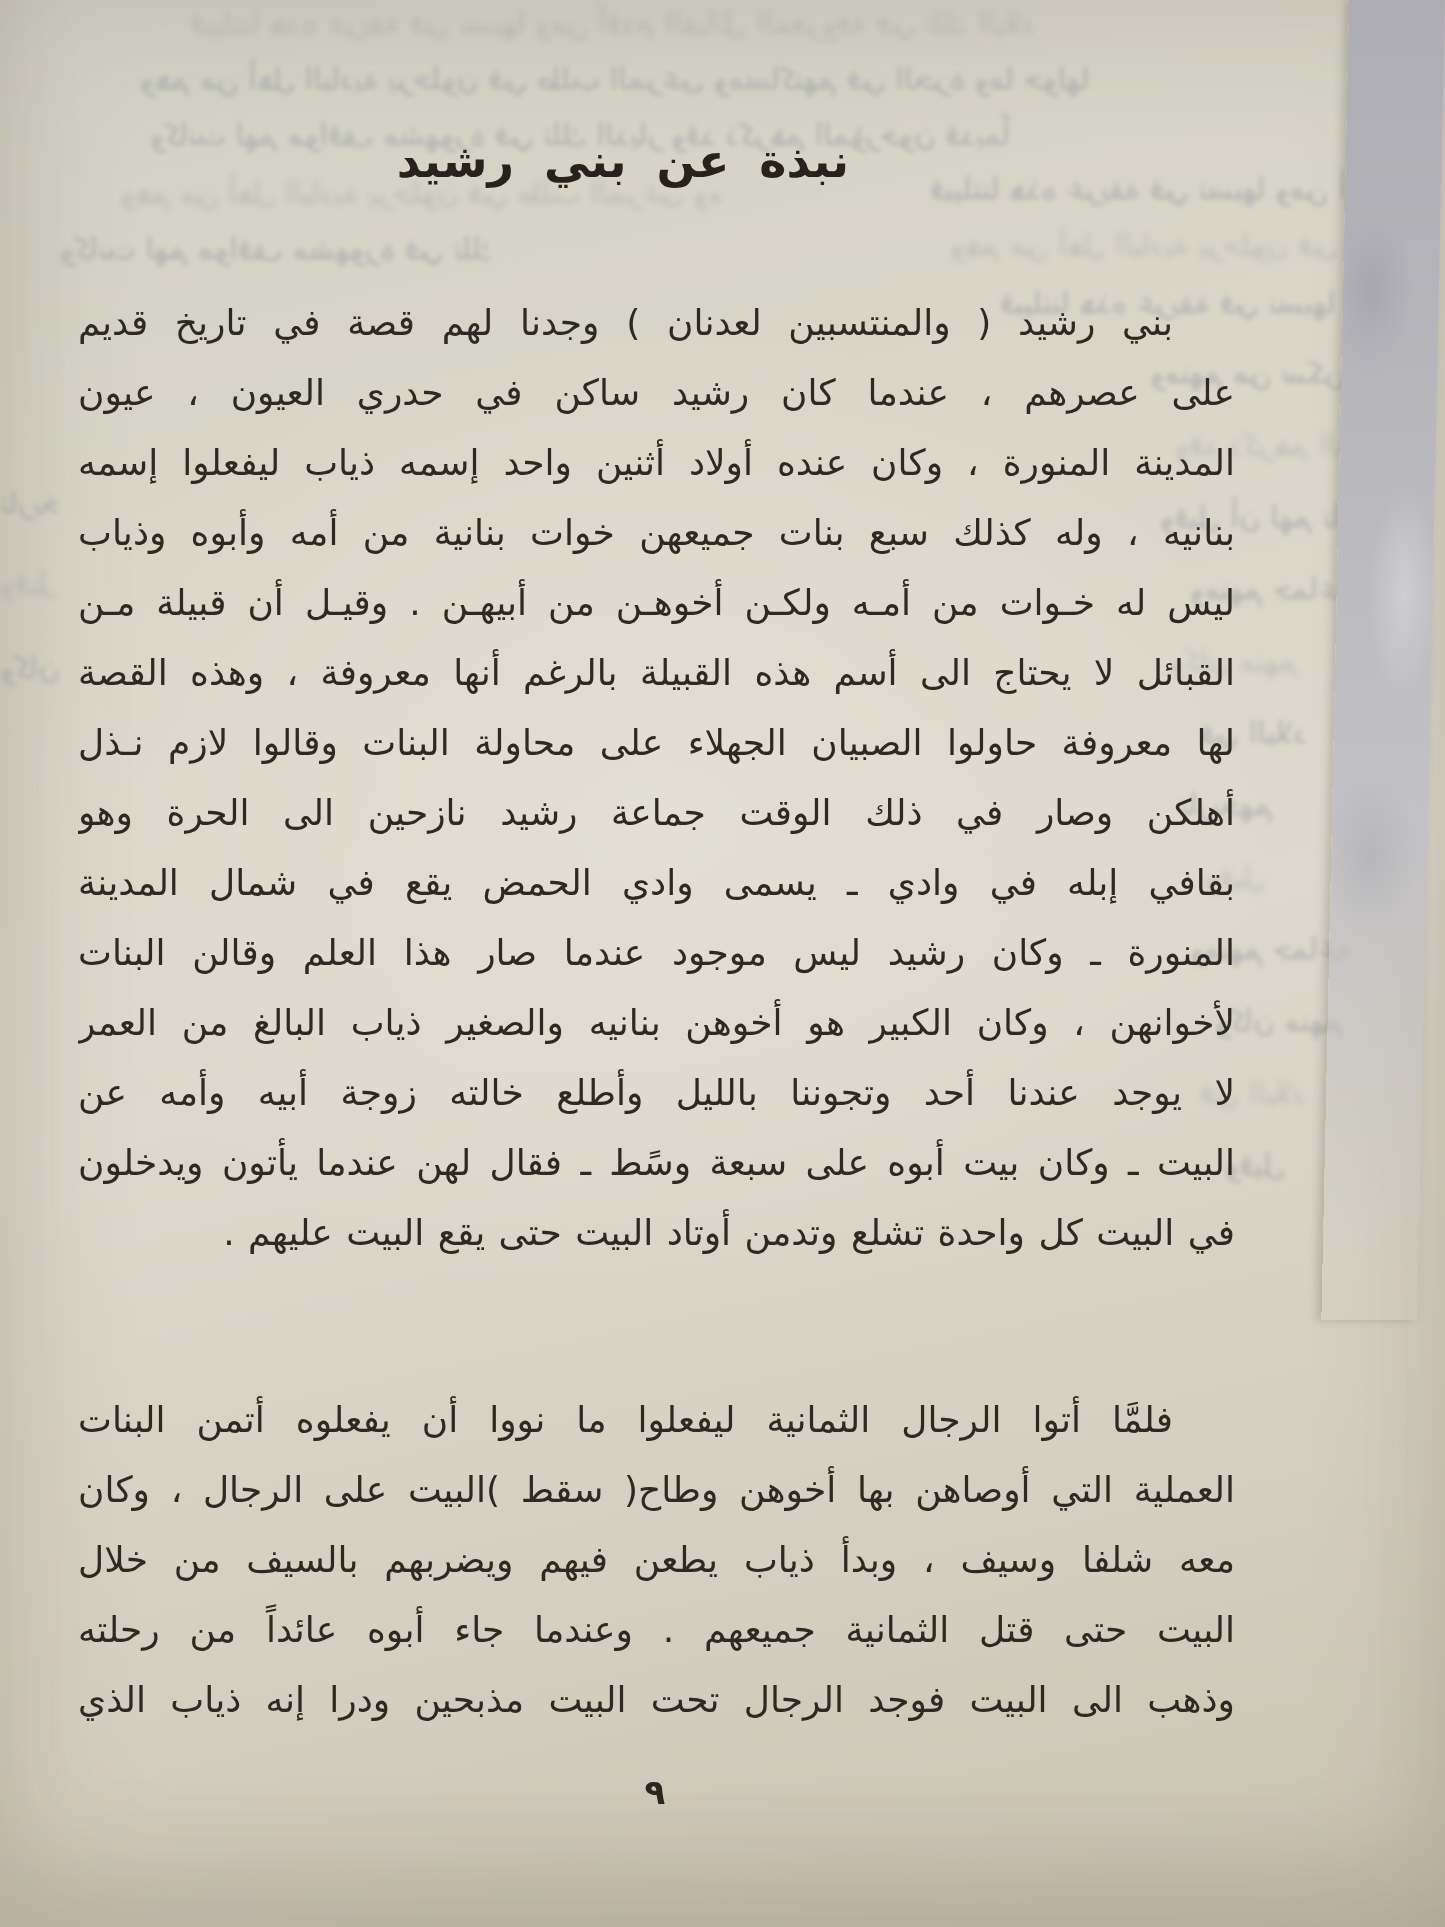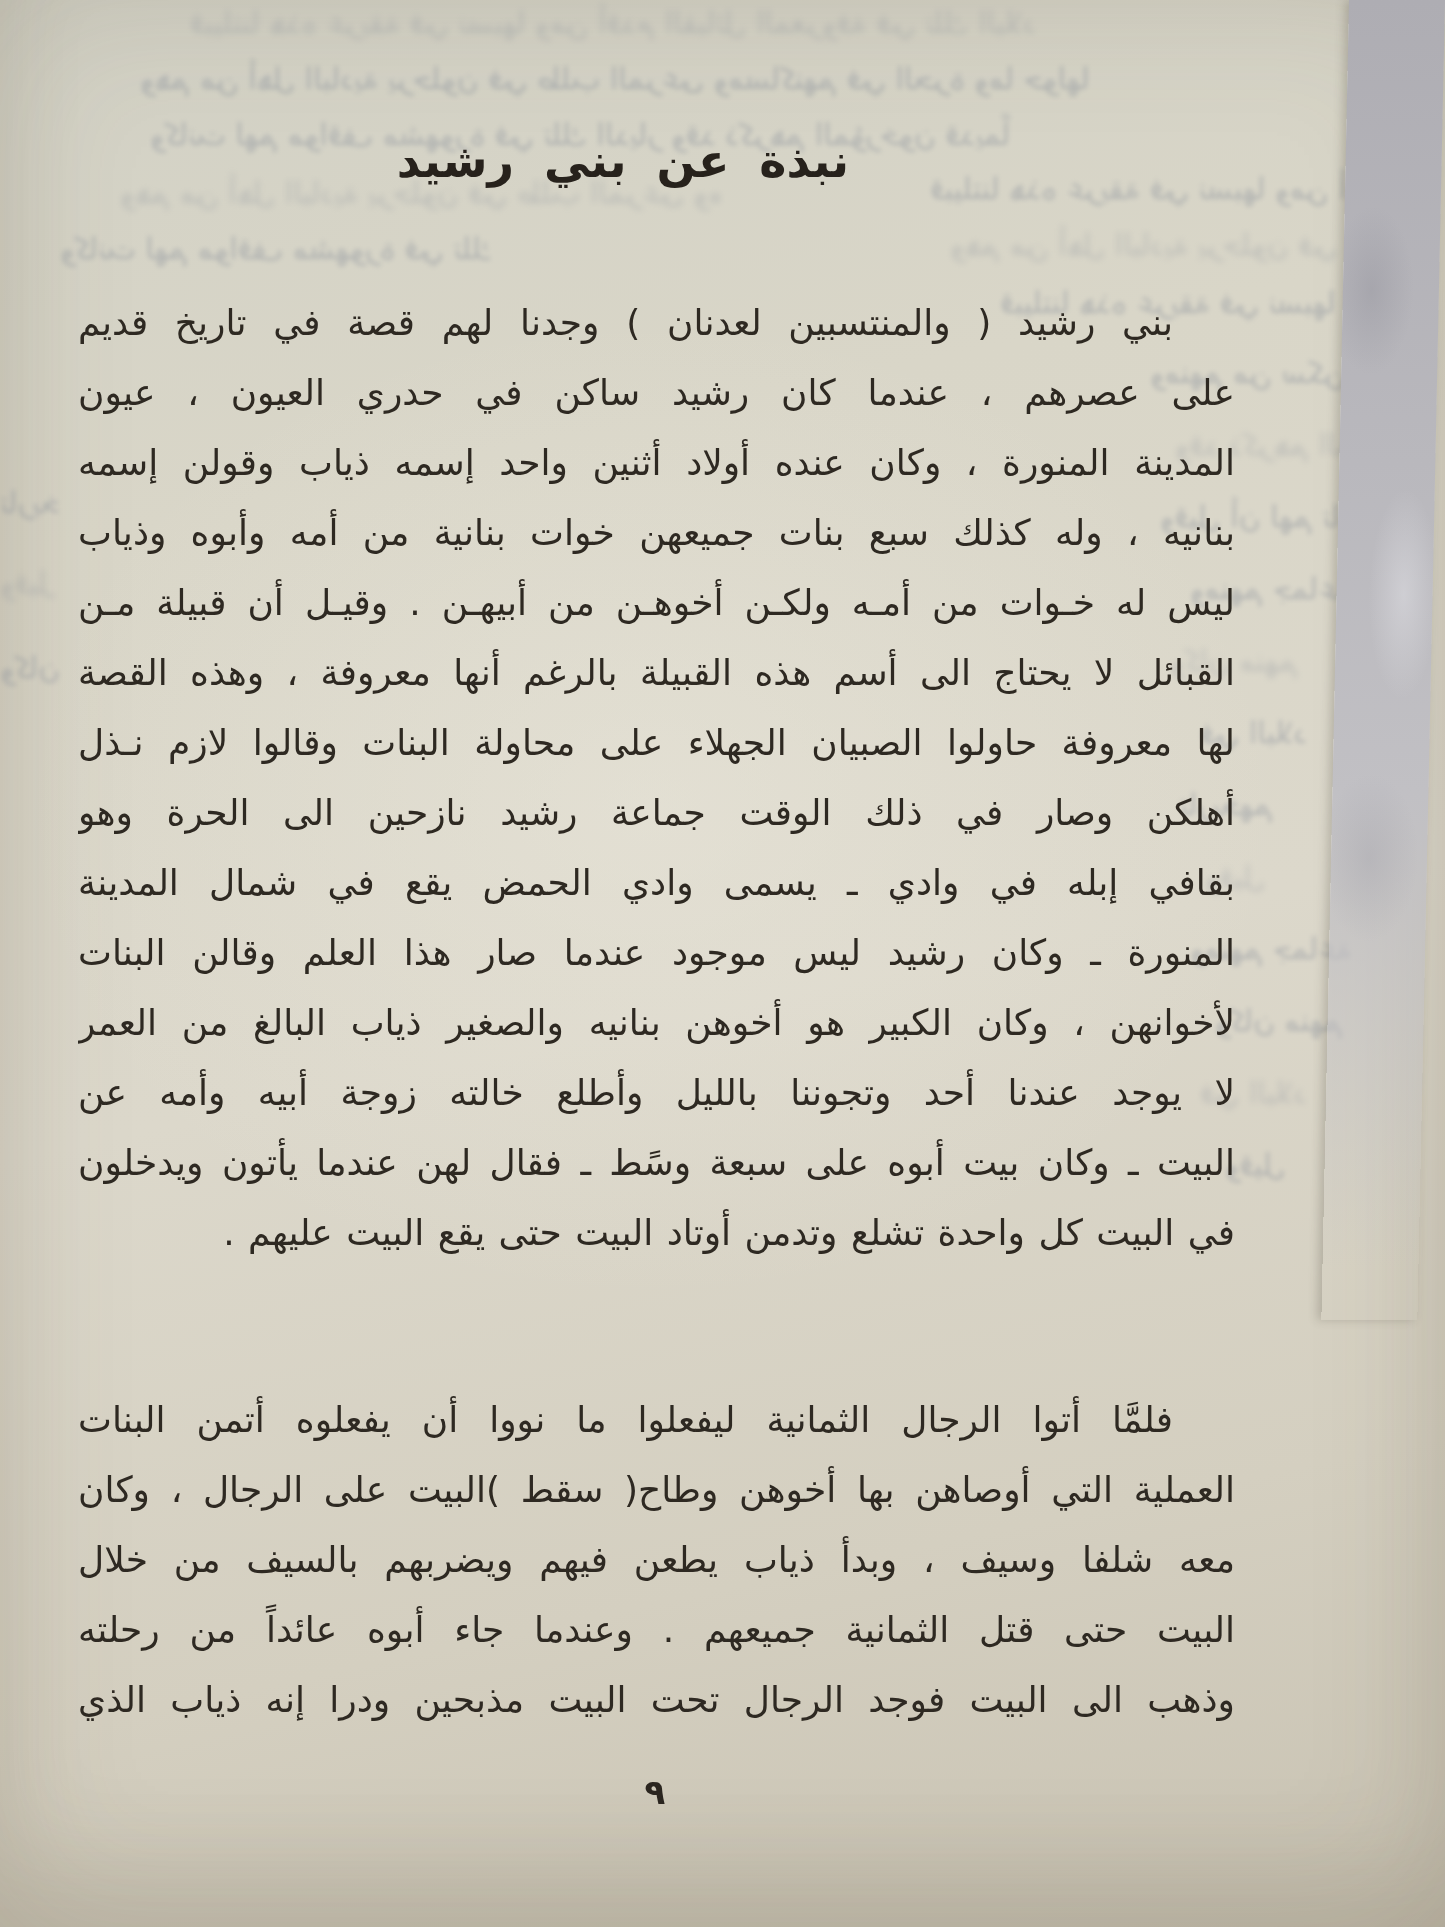--- a/index.html
+++ b/index.html
@@ -99,21 +99,21 @@
 
   <div class="edge-wedge">
     <div class="marble"></div>
   </div>
 
   <div class="content">
     <div class="title">نبذة عن بني رشيد</div>
     <div class="para" id="para-0">
         <div class="line first">بني رشيد ( والمنتسبين لعدنان ) وجدنا لهم قصة في تاريخ قديم</div>
         <div class="line">على عصرهم ، عندما كان رشيد ساكن في حدري العيون ، عيون</div>
-        <div class="line">المدينة المنورة ، وكان عنده أولاد أثنين واحد إسمه ذياب وقولن إسمه</div>
+        <div class="line">المدينة المنورة ، وكان عنده أولاد أثنين واحد إسمه ذياب ليفعلوا إسمه</div>
         <div class="line">بنانيه ، وله كذلك سبع بنات جميعهن خوات بنانية من أمه وأبوه وذياب</div>
         <div class="line">ليس له خـوات من أمـه ولكـن أخوهـن من أبيهـن . وقيـل أن قبيلة مـن</div>
         <div class="line">القبائل لا يحتاج الى أسم هذه القبيلة بالرغم أنها معروفة ، وهذه القصة</div>
         <div class="line">لها معروفة حاولوا الصبيان الجهلاء على محاولة البنات وقالوا لازم نـذل</div>
         <div class="line">أهلكن وصار في ذلك الوقت جماعة رشيد نازحين الى الحرة وهو</div>
         <div class="line">بقافي إبله في وادي ـ يسمى وادي الحمض يقع في شمال المدينة</div>
         <div class="line">المنورة ـ وكان رشيد ليس موجود عندما صار هذا العلم وقالن البنات</div>
         <div class="line">لأخوانهن ، وكان الكبير هو أخوهن بنانيه والصغير ذياب البالغ من العمر</div>
         <div class="line">لا يوجد عندنا أحد وتجوننا بالليل وأطلع خالته زوجة أبيه وأمه عن</div>
         <div class="line">البيت ـ وكان بيت أبوه على سبعة وسًط ـ فقال لهن عندما يأتون ويدخلون</div>

